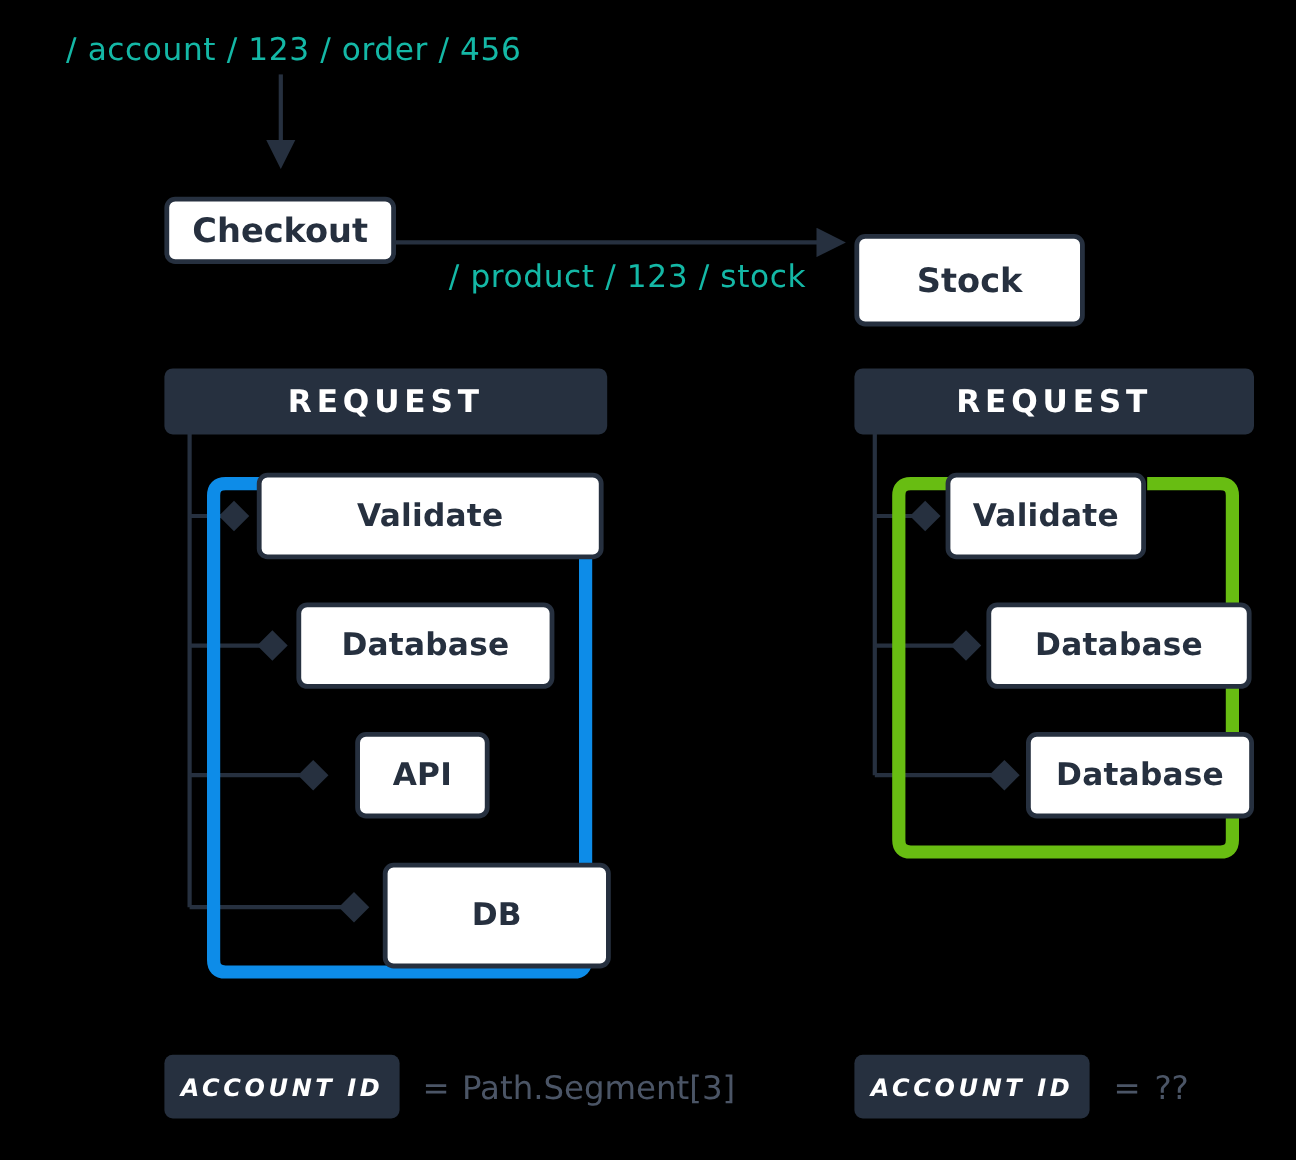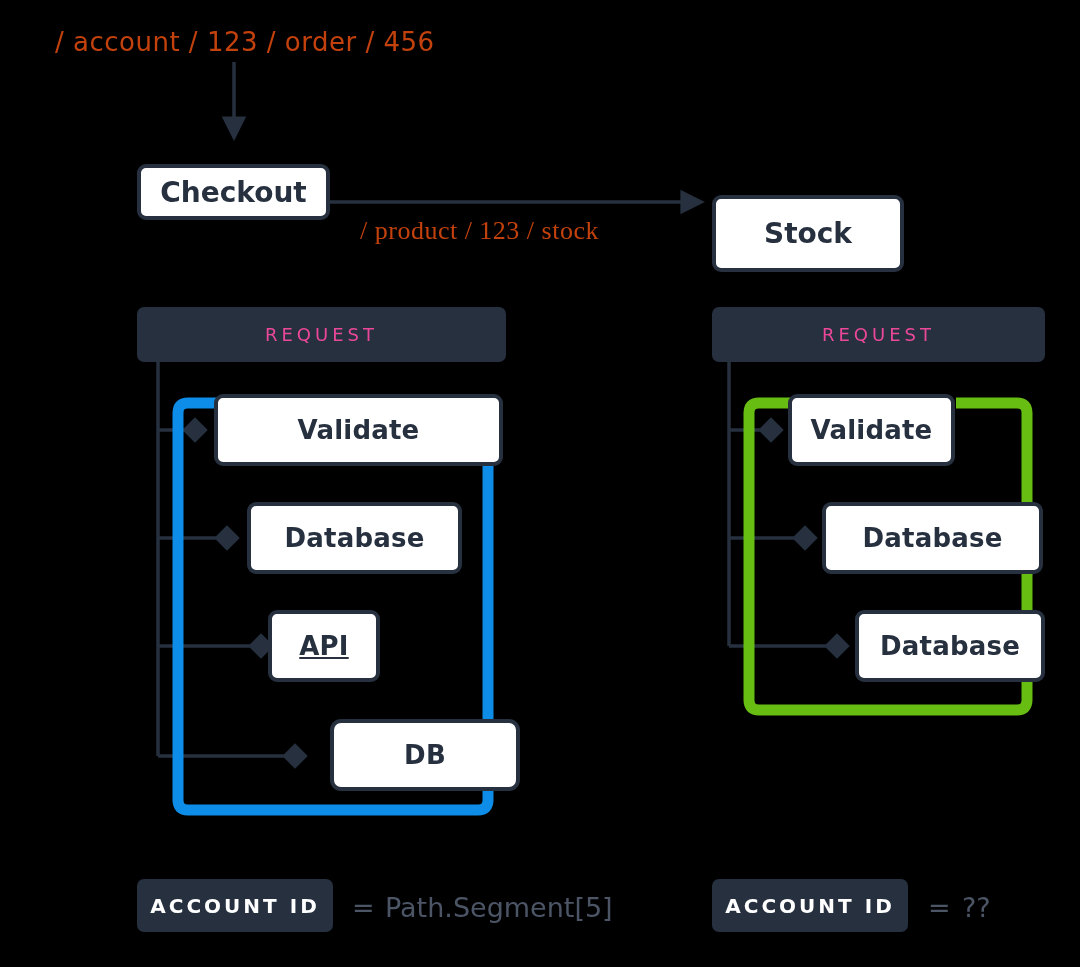--- a/index.html
+++ b/index.html
@@ -53,48 +53,49 @@
     z-index: 6;
   }
   .req-header {
     position: absolute;
     background: #26303f;
     border-radius: 7px;
     box-sizing: border-box;
     display: flex;
     align-items: center;
     justify-content: center;
-    color: #ec4899;
-    font-weight: normal;
-    font-size: 18px;
+    color: #ffffff;
+    font-weight: bold;
+    font-size: 26px;
     letter-spacing: 4px;
     z-index: 6;
   }
   .path-label {
     position: absolute;
-    color: #c2410c;
+    color: #14b8a6;
     font-size: 26px;
     letter-spacing: 0.5px;
     white-space: nowrap;
     z-index: 5;
     text-align: right;
   }
   .badge {
     position: absolute;
     background: #26303f;
     border-radius: 7px;
     box-sizing: border-box;
     display: flex;
     align-items: center;
     justify-content: center;
     color: #ffffff;
     font-weight: bold;
     font-size: 20px;
     letter-spacing: 3px;
     z-index: 6;
+    font-style: italic;
   }
   .eq-expr {
     position: absolute;
     color: #4b5566;
     font-size: 27px;
     white-space: nowrap;
     z-index: 5;
   }
 </style>
 </head>
@@ -155,41 +156,41 @@
     <g>
       <path d="M820,403 L759,403 Q749,403 749,413 L749,700 Q749,710 759,710
                L1017,710 Q1027,710 1027,700 L1027,413 Q1027,403 1017,403 L956,403" stroke="#68bd12" stroke-width="11" fill="none" stroke-linecap="butt" stroke-linejoin="round"></path>
     </g>
   </svg>
 
   <div class="svc-box" style="left:137px; top:164px; width:193px; height:56px;">Checkout</div>
 
   <div class="svc-box" style="left:712px; top:164px; width:192px; height:77px;margin-top:31px;">Stock</div>
 
-  <div class="path-label" style="left:360px; top:216px;font-family:Liberation Serif, serif;">/ product / 123 / stock</div>
+  <div class="path-label" style="left:374px; top:216px;">/ product / 123 / stock</div>
 
   <div class="req-header" style="left:137px; top:307px; width:369px; height:55px;">REQUEST</div>
 
   <div class="node-box" style="left:214px; top:394px; width:289px; height:72px;">Validate</div>
 
   <div class="node-box" style="left:247px; top:502px; width:215px; height:72px;">Database</div>
 
-  <div class="node-box" style="left:268px; top:610px; width:112px; height:72px;text-decoration:underline;">API</div>
+  <div class="node-box" style="left:296px; top:610px; width:112px; height:72px;">API</div>
 
-  <div class="node-box" style="left:330px; top:719px; width:190px; height:72px;border-radius:11px;">DB</div>
+  <div class="node-box" style="left:319px; top:719px; width:190px; height:88px;">DB</div>
 
   <div class="req-header" style="left:712px; top:307px; width:333px; height:55px;">REQUEST</div>
 
   <div class="node-box" style="left:788px; top:394px; width:167px; height:72px;">Validate</div>
 
   <div class="node-box" style="left:822px; top:502px; width:221px; height:72px;">Database</div>
 
   <div class="node-box" style="left:855px; top:610px; width:190px; height:72px;">Database</div>
 
   <div class="badge" style="left:137px; top:879px; width:196px; height:53px;">ACCOUNT ID</div>
   <div class="eq-expr" style="left:352px; top:892px;">=</div>
-  <div class="eq-expr" style="left:385px; top:892px;">Path.Segment[5]</div>
+  <div class="eq-expr" style="left:385px; top:892px;">Path.Segment[3]</div>
 
   <div class="badge" style="left:712px; top:879px; width:196px; height:53px;">ACCOUNT ID</div>
   <div class="eq-expr" style="left:928px; top:892px;">=</div>
   <div class="eq-expr" style="left:962px; top:892px;">??</div>
 
 </div>
 
 </body></html>

